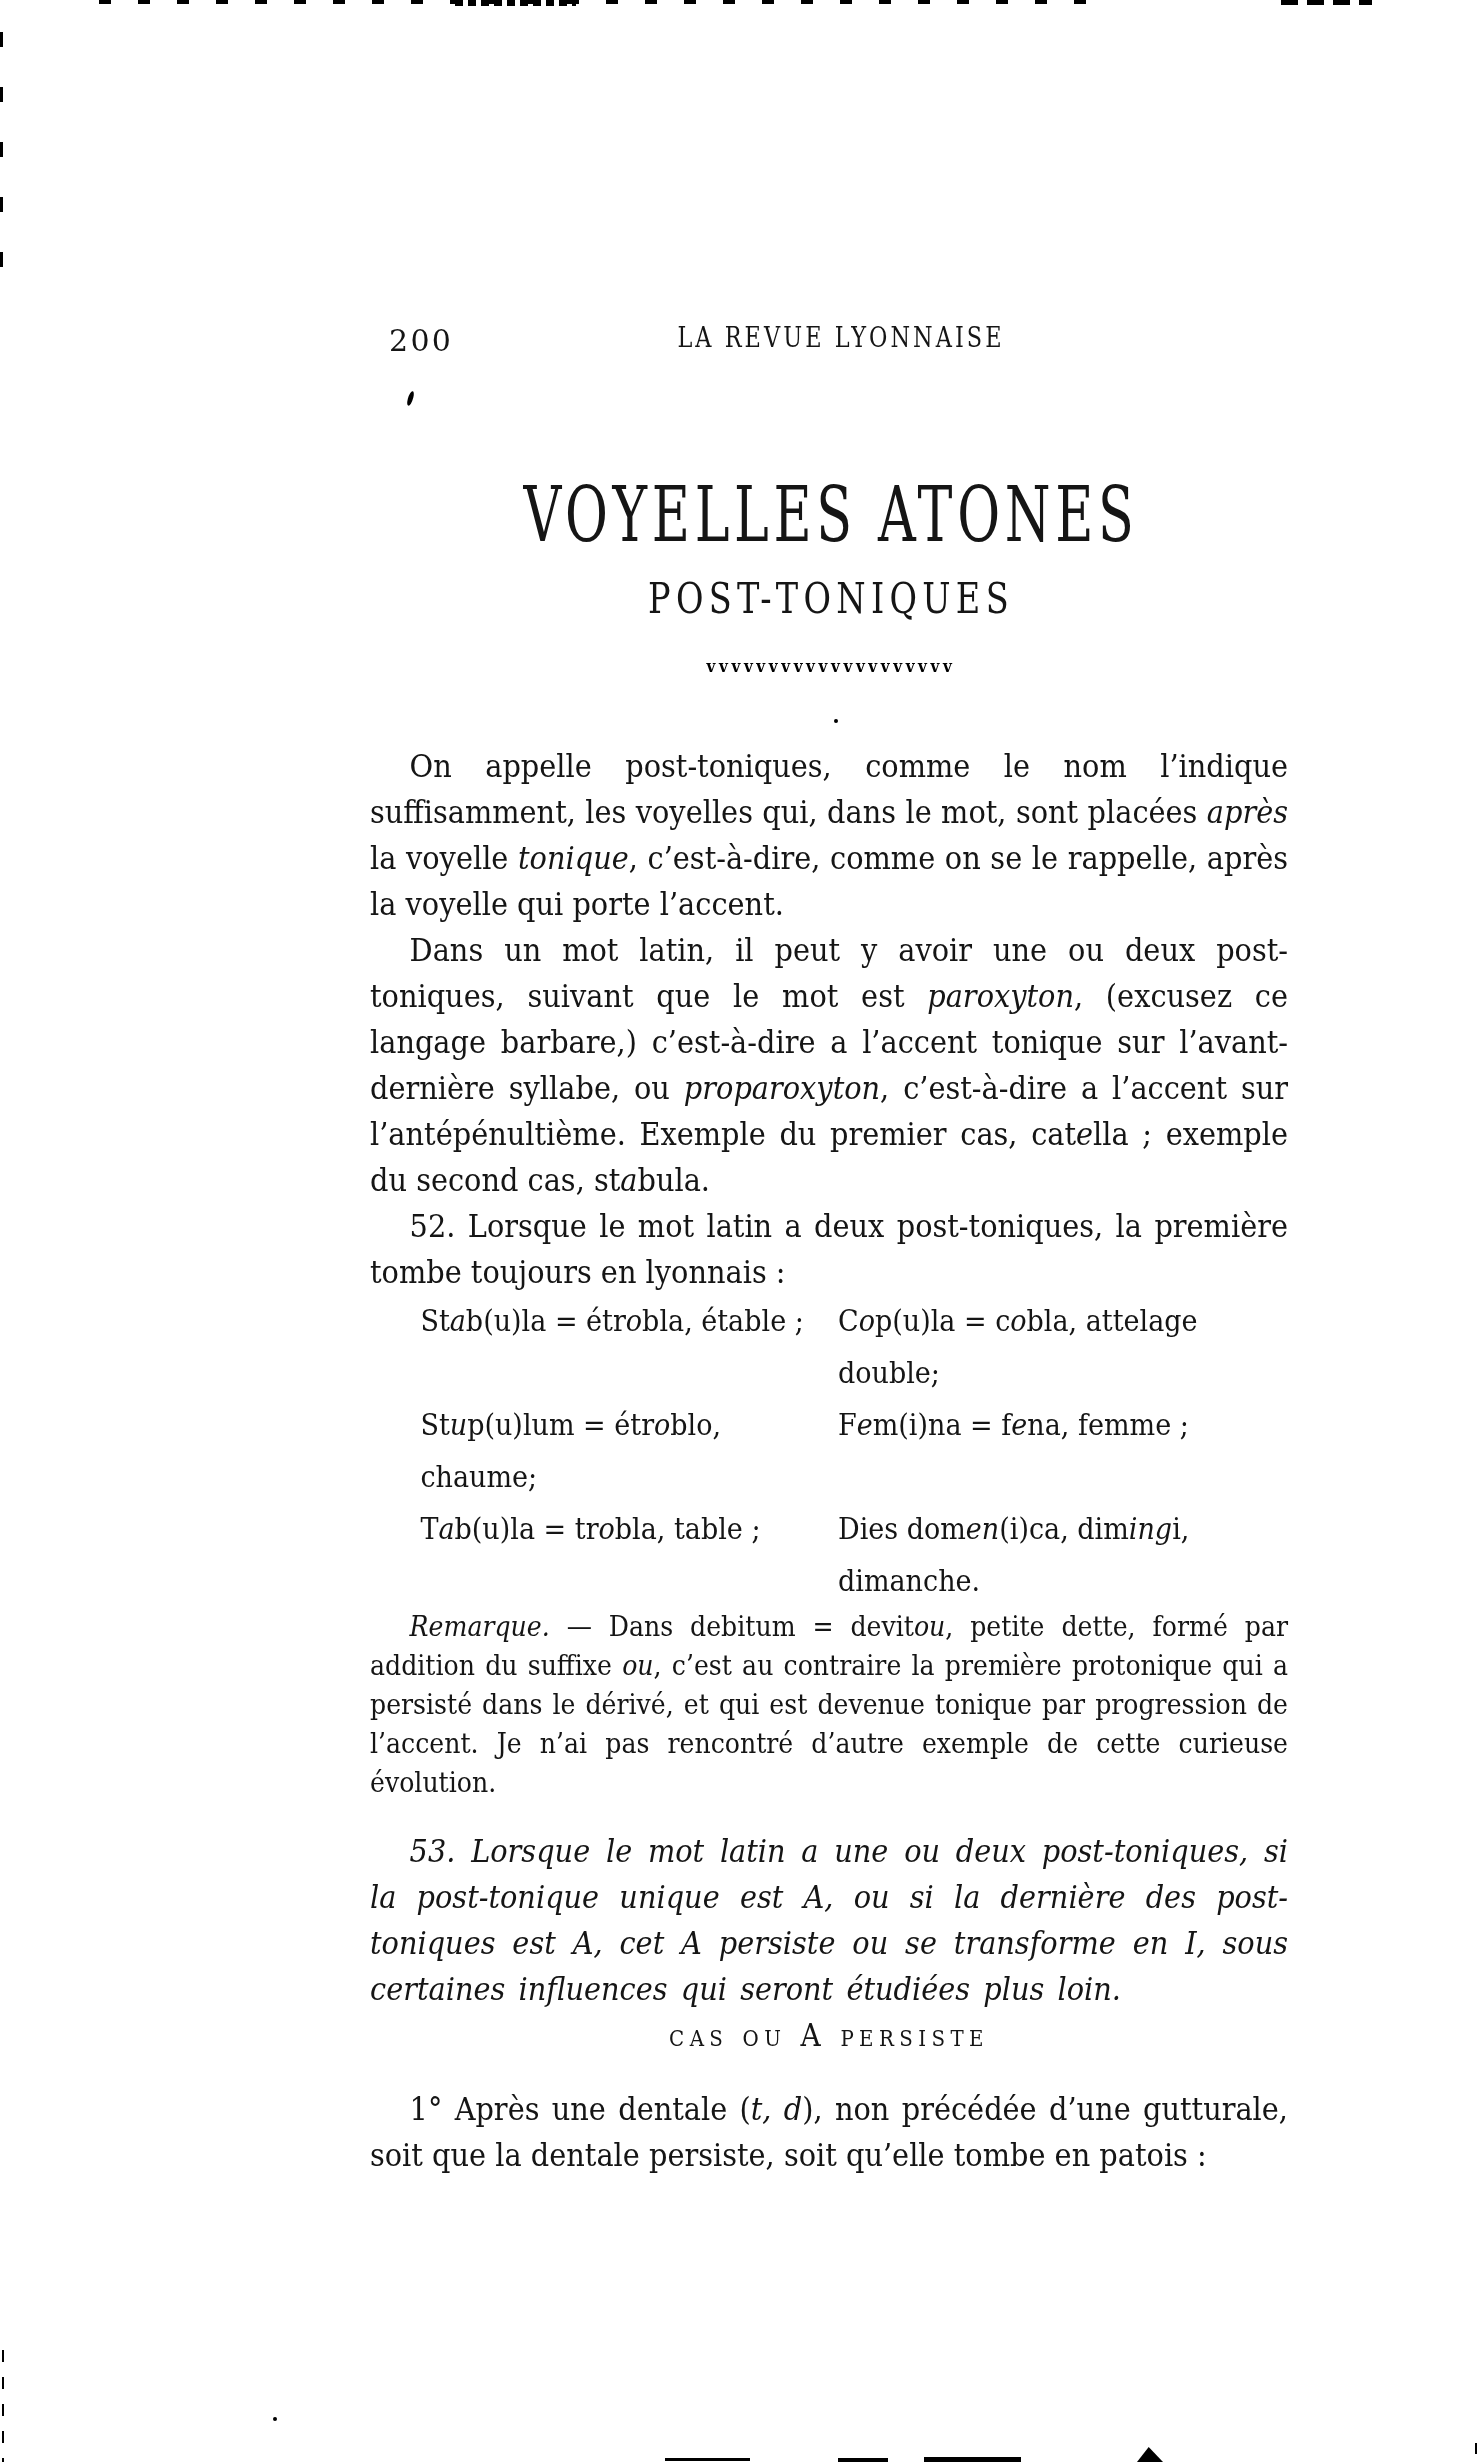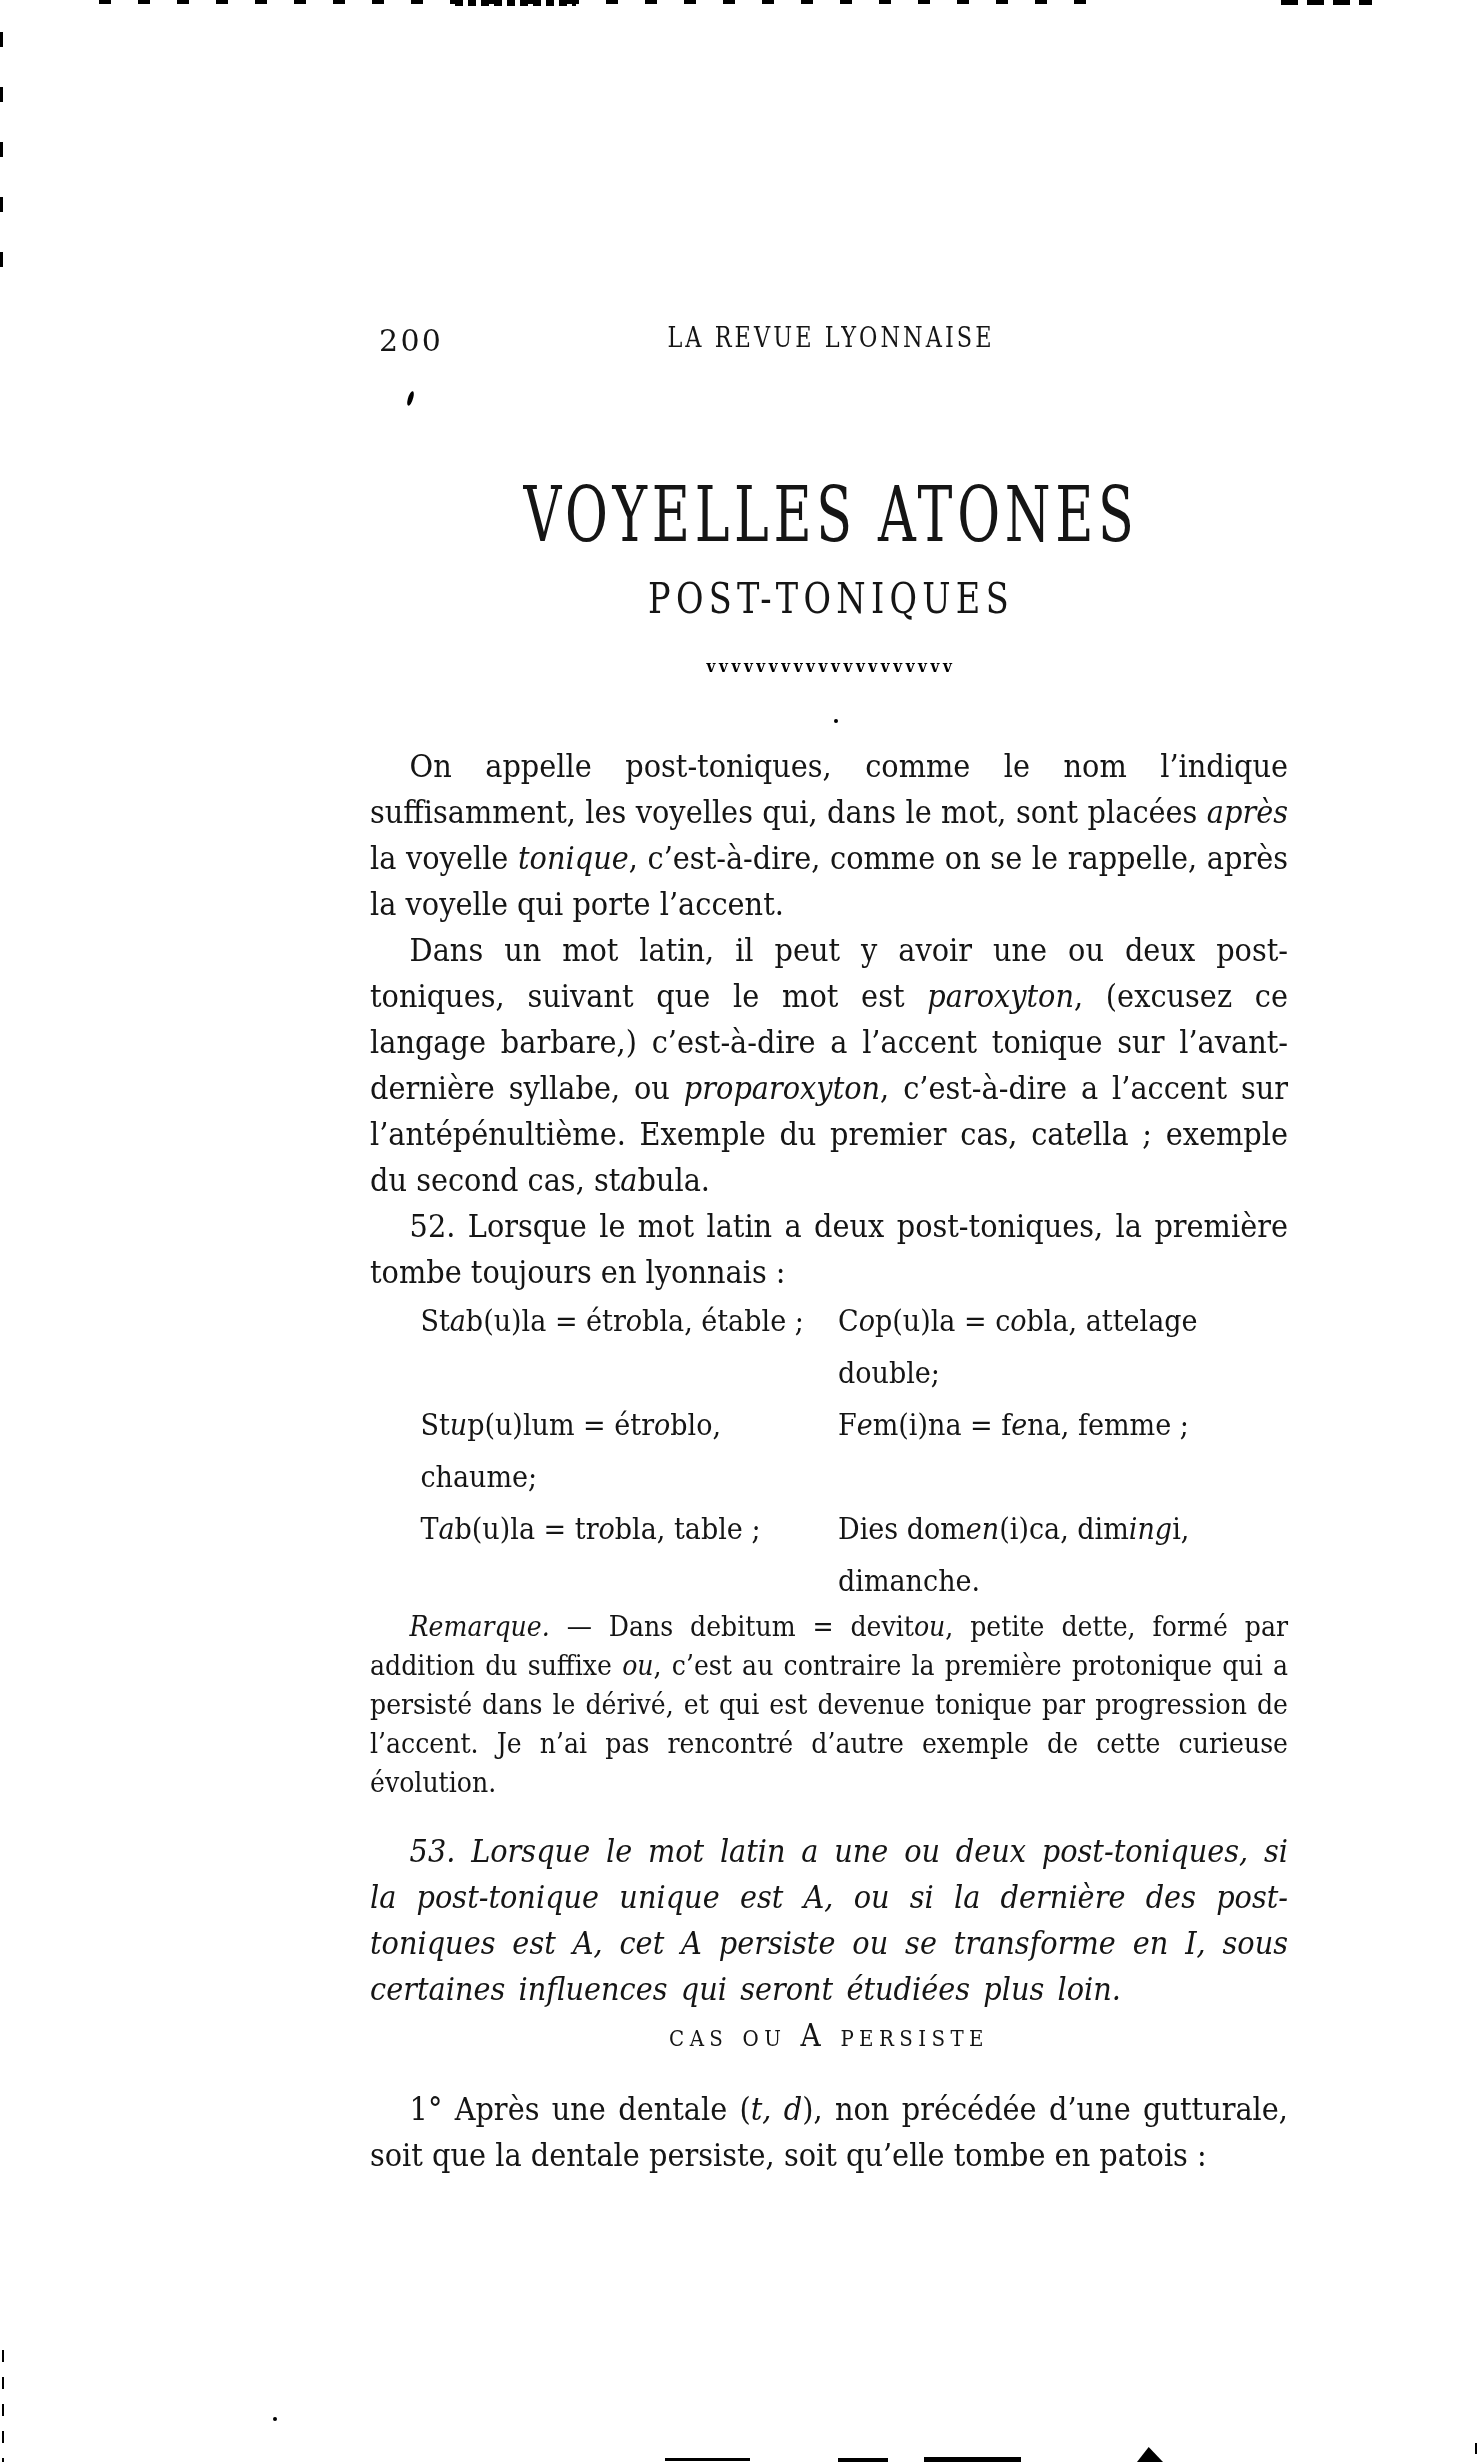--- a/index.html
+++ b/index.html
@@ -3,21 +3,21 @@
 <meta charset="utf-8">
 <style>
   html,body{margin:0;padding:0;background:#ffffff;}
   body{
     width:1481px;height:2462px;position:relative;overflow:hidden;
     font-family:"DejaVu Serif","Liberation Serif",serif;color:#151515;
   }
   .page{position:absolute;inset:0;background:#fff;}
 
   
-  .header-row{position:absolute;top:321px;left:370px;width:922px;height:38px;}
+  .header-row{position:absolute;top:321px;left:380px;width:922px;height:38px;}
   .pagenum{position:absolute;left:9px;top:1.5px;font-size:30px;letter-spacing:2.3px;}
   .running-head{
     text-align:center;font-size:28px;letter-spacing:3.8px;
     transform:scaleX(.8);transform-origin:50% 50%;white-space:nowrap;
   }
 
   
   .title{
     position:absolute;top:476px;left:370px;width:922px;margin:0;
     text-align:center;font-size:77px;font-weight:normal;letter-spacing:6.8px;

